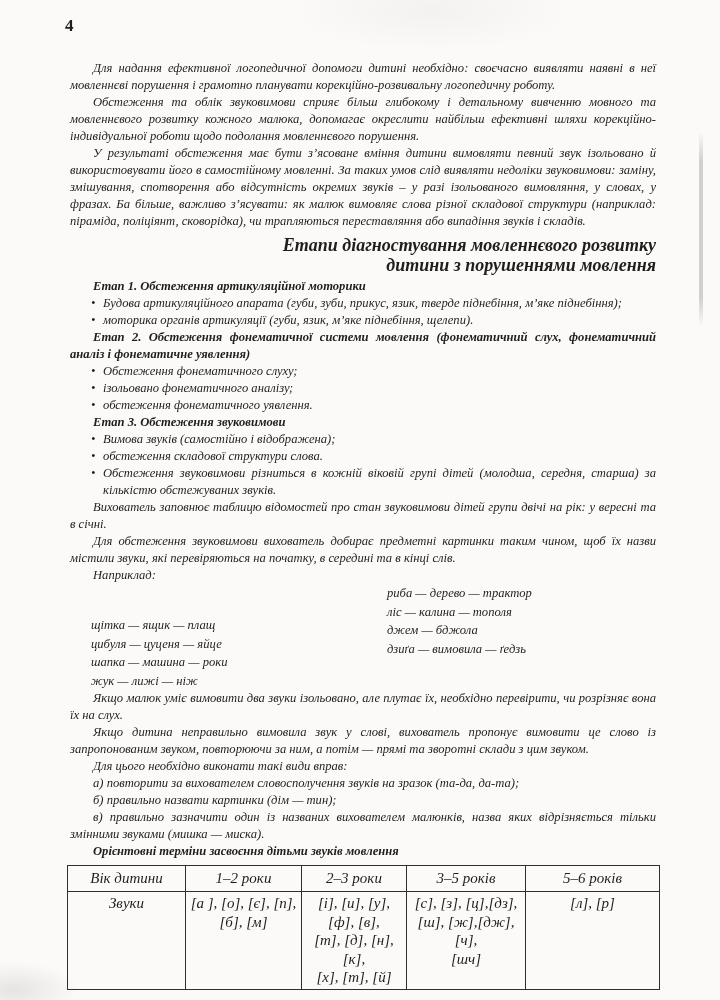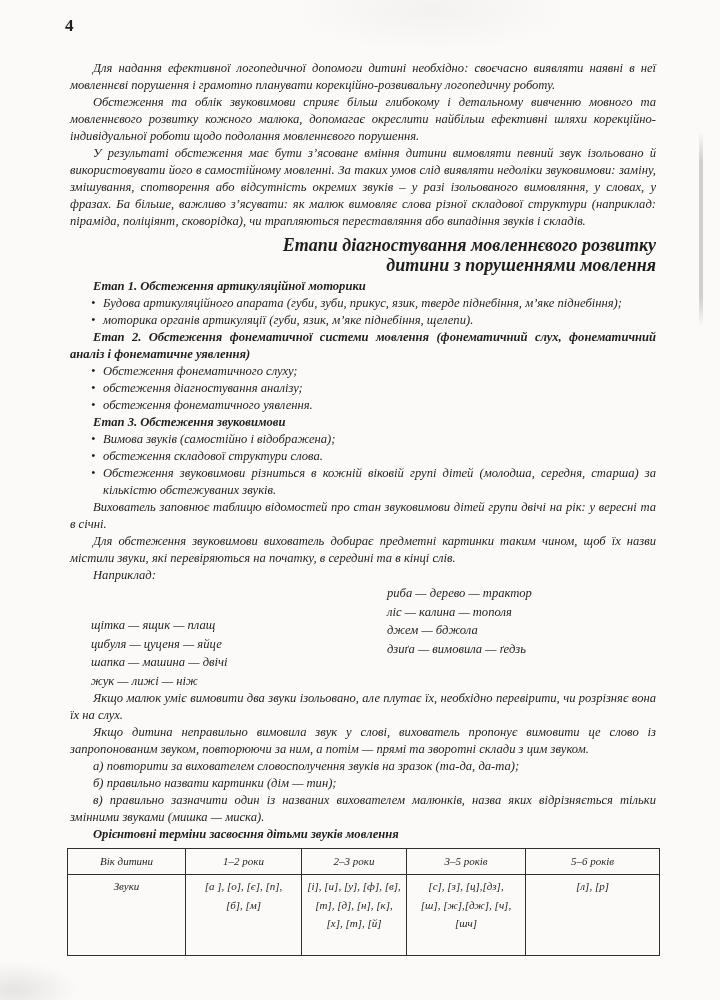--- a/index.html
+++ b/index.html
@@ -65,21 +65,21 @@
     line-height: 18.6px;
   }
   .examples-col.col-left { width: 296px; margin-top: 32px; }
   .example-line { white-space: nowrap; }
   .table-title { font-weight: bold; }
   table.sounds {
     border-collapse: collapse;
     table-layout: fixed;
     width: 592px;
     margin: 5px 0 0 -3px;
-    font-size: 11px;
+    font-size: 15px;
   }
   table.sounds th, table.sounds td {
     border: 1.5px solid #2f2f2f;
     text-align: center;
     padding: 2px 4px;
     font-weight: normal;
   }
   table.sounds th { height: 21px; vertical-align: middle; }
   table.sounds td {
     vertical-align: top;
@@ -126,21 +126,21 @@
       <span>моторика органів артикуляції (губи, язик, м’яке піднебіння, щелепи).</span>
     </div>
 
     <p class="para stage-heading">Етап 2. Обстеження фонематичної системи мовлення (фонематичний слух, фонематичний аналіз і фонематичне уявлення)</p>
     <div class="bullet-item">
       <span class="bullet">•</span>
       <span>Обстеження фонематичного слуху;</span>
     </div>
     <div class="bullet-item">
       <span class="bullet">•</span>
-      <span>обстеження діагностування аналізу;</span>
+      <span>ізольовано фонематичного аналізу;</span>
     </div>
     <div class="bullet-item">
       <span class="bullet">•</span>
       <span>обстеження фонематичного уявлення.</span>
     </div>
 
     <p class="para stage-heading">Етап 3. Обстеження звуковимови</p>
     <div class="bullet-item">
       <span class="bullet">•</span>
       <span>Вимова звуків (самостійно і відображена);</span>
@@ -155,33 +155,34 @@
     </div>
 
     <p class="para">Вихователь заповнює таблицю відомостей про стан звуковимови дітей групи двічі на рік: у вересні та в січні.</p>
     <p class="para">Для обстеження звуковимови вихователь добирає предметні картинки таким чином, щоб їх назви містили звуки, які перевіряються на початку, в середині та в кінці слів.</p>
     <p class="para">Наприклад:</p>
 
     <div class="examples-row">
       <div class="examples-col col-left">
         <div class="example-line">щітка — ящик — плащ</div>
         <div class="example-line">цибуля — цуценя — яйце</div>
-        <div class="example-line">шапка — машина — двічі</div>
+        <div class="example-line">шапка — машина — роки</div>
         <div class="example-line">жук — лижі — ніж</div>
       </div>
       <div class="examples-col">
         <div class="example-line">риба — дерево — трактор</div>
         <div class="example-line">ліс — калина — тополя</div>
         <div class="example-line">джем — бджола</div>
         <div class="example-line">дзиґа — вимовила — ґедзь</div>
       </div>
     </div>
 
     <p class="para">Якщо малюк уміє вимовити два звуки ізольовано, але плутає їх, необхідно перевірити, чи розрізняє вона їх на слух.</p>
     <p class="para">Якщо дитина неправильно вимовила звук у слові, вихователь пропонує вимовити це слово із запропонованим звуком, повторюючи за ним, а потім — прямі та зворотні склади з цим звуком.</p>
+    <p class="para">Для цього необхідно виконати такі види вправ:</p>
     <p class="para">а) повторити за вихователем словосполучення звуків на зразок (та-да, да-та);</p>
     <p class="para">б) правильно назвати картинки (дім — тин);</p>
     <p class="para">в) правильно зазначити один із названих вихователем малюнків, назва яких відрізняється тільки змінними звуками (мишка — миска).</p>
 
     <p class="para table-title">Орієнтовні терміни засвоєння дітьми звуків мовлення</p>
 
     <table class="sounds">
       <colgroup>
         <col style="width:118px">
           <col style="width:116px">

